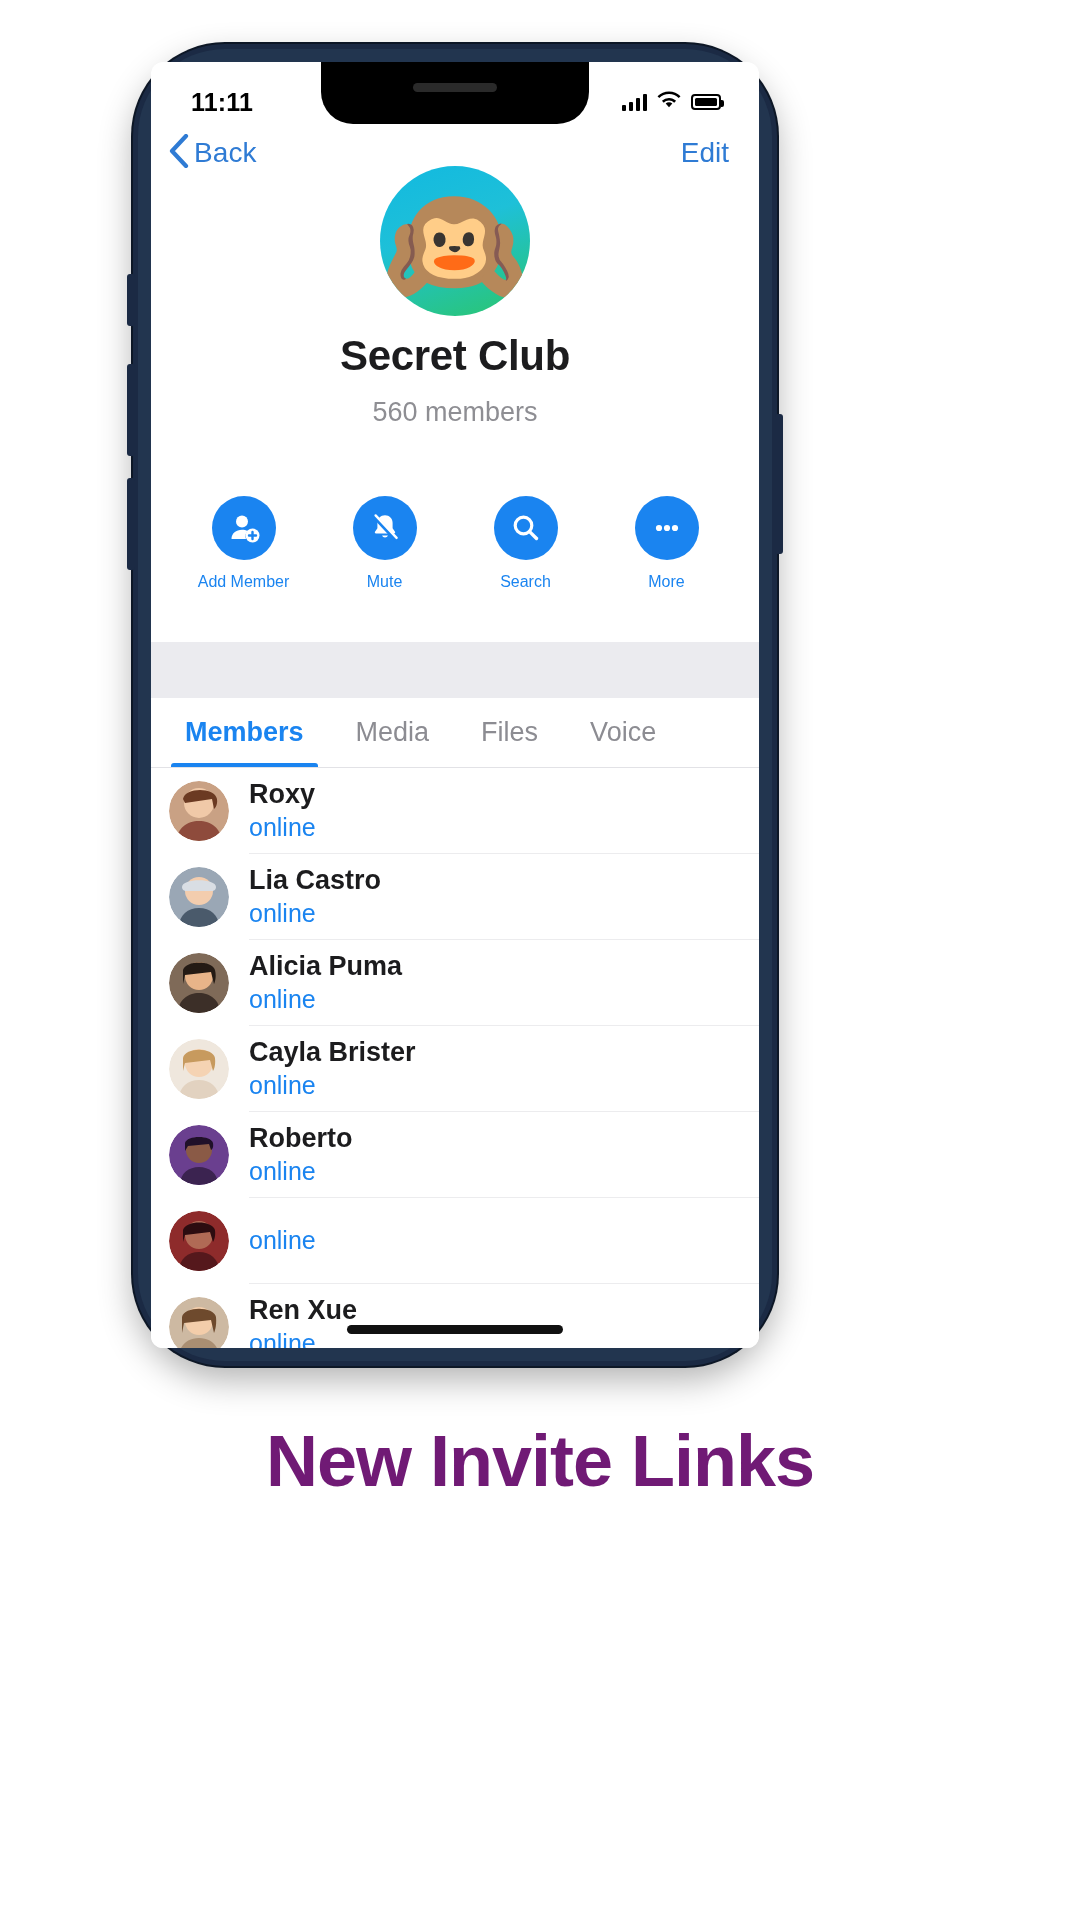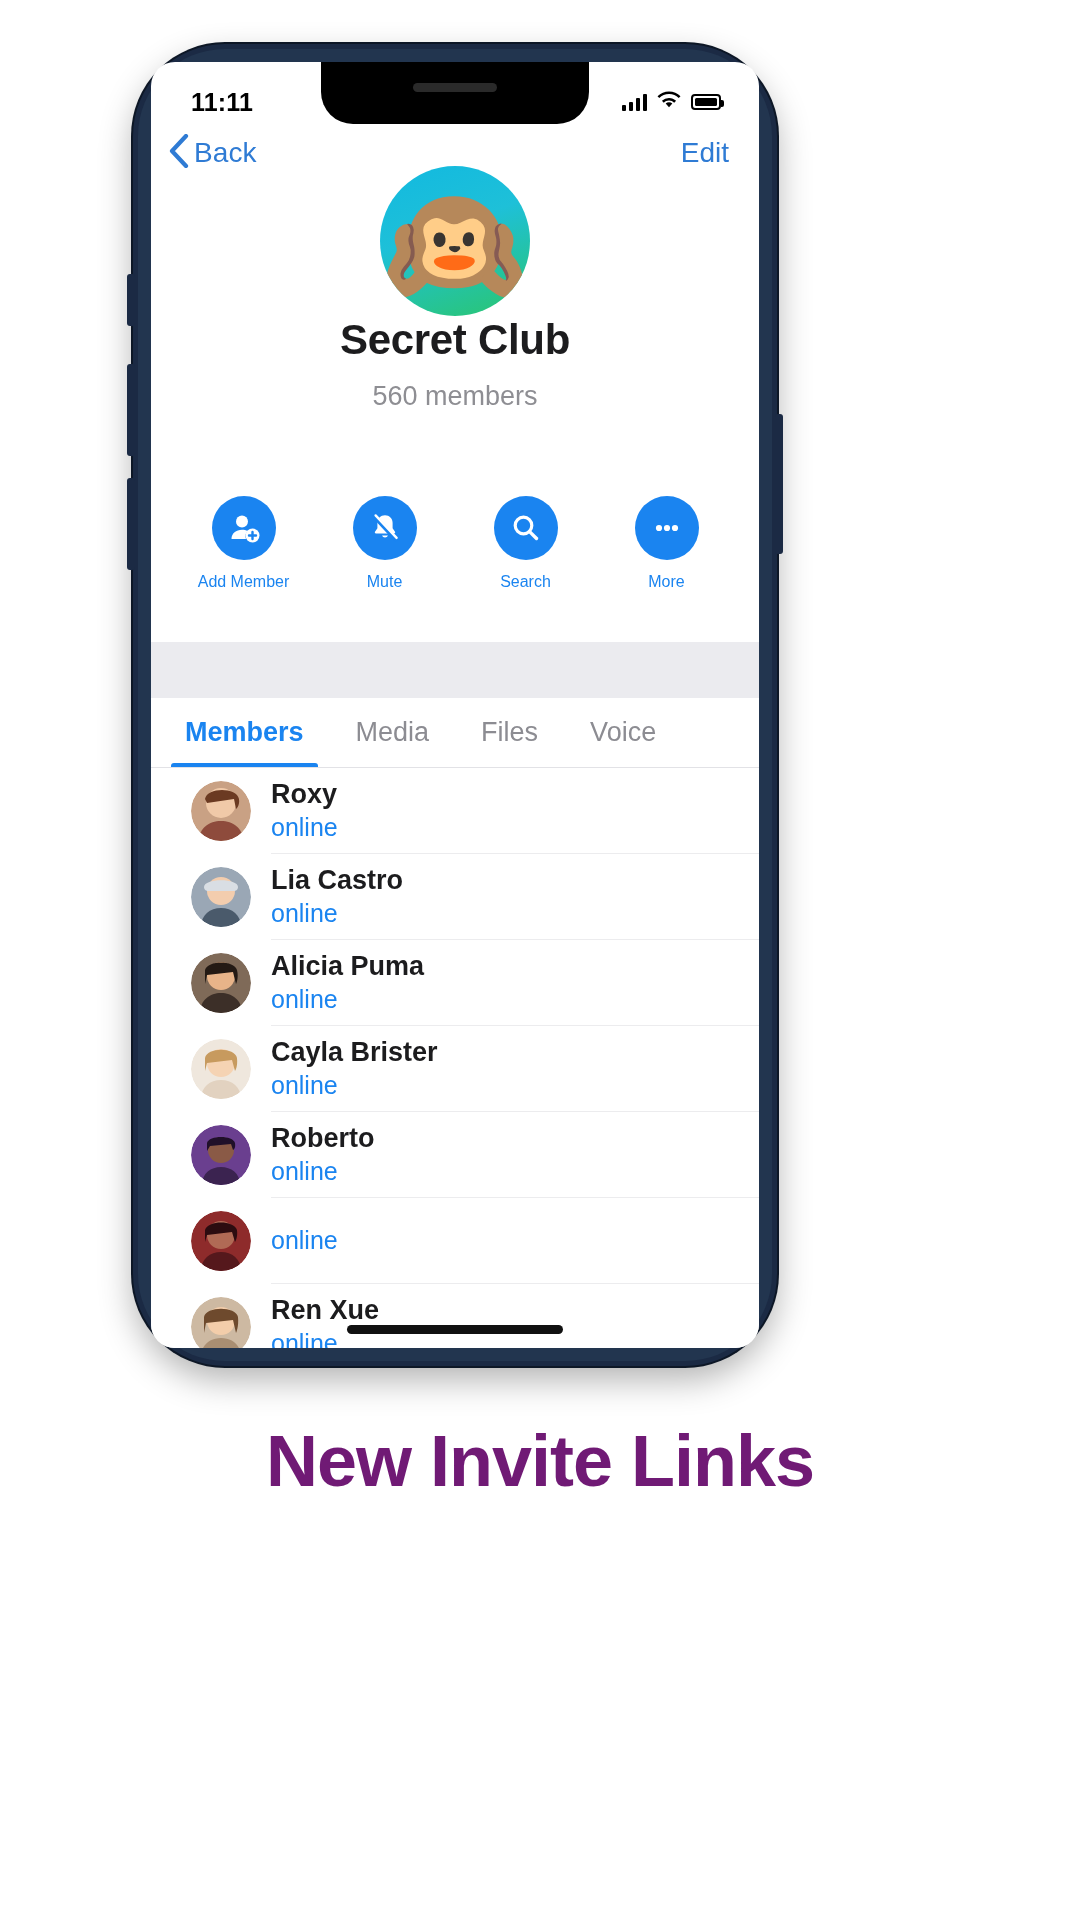--- a/index.html
+++ b/index.html
@@ -28,21 +28,21 @@
   }
   
   .side-btn{ position:absolute; background:#1b2a44; border-radius:3px; }
   .sb-left{ left:-6px; width:8px; }
   .sb-right{ right:-6px; width:8px; }
 
   #screen {
     position:absolute;
     left:151px; top:62px;
     width:608px; height:1286px;
-    border-radius:24px;
+    border-radius:12px;
     background:#ffffff;
     overflow:hidden;
     z-index:3;
   }
 
   
   #notch{
     position:absolute; top:0; left:50%; transform:translateX(-50%);
     width:268px; height:62px;
     background:#000;
@@ -103,20 +103,21 @@
   }
   #avatar{
     width:150px; height:150px; border-radius:50%;
     background:linear-gradient(160deg,#12b9e0 0%,#1ec0d8 42%,#2bc66d 100%);
     display:flex; align-items:center; justify-content:center;
     font-size:118px; line-height:1;
     overflow:hidden;
   }
   #avatar span{ transform:translateY(4px); }
   #group-title{
+    margin-top:16px;
     font-size:42px; font-weight:700; color:#1c1c1e; letter-spacing:-.3px;
   }
   #member-count{
     margin-top:17px;
     font-size:27px; color:#8e8e93;
   }
 
   
   #actions{
     position:absolute; top:434px; left:0; right:0;
@@ -169,21 +170,21 @@
   
   #member-list{
     position:absolute; top:706px; left:0; right:0; bottom:0;
     background:#fff;
     z-index:8;
     overflow:hidden;
   }
   .member-row{
     display:flex; align-items:center; gap:20px;
     height:86px;
-    padding:0 0 0 40px;
+    padding:0 0 0 18px;
     cursor:pointer;
   }
   .member-avatar{
     flex:0 0 auto;
     width:60px;height:60px;border-radius:50%;
     overflow:hidden; position:relative;
   }
   .member-texts{
     flex:1 1 auto;
     border-bottom:1px solid #ececee;

